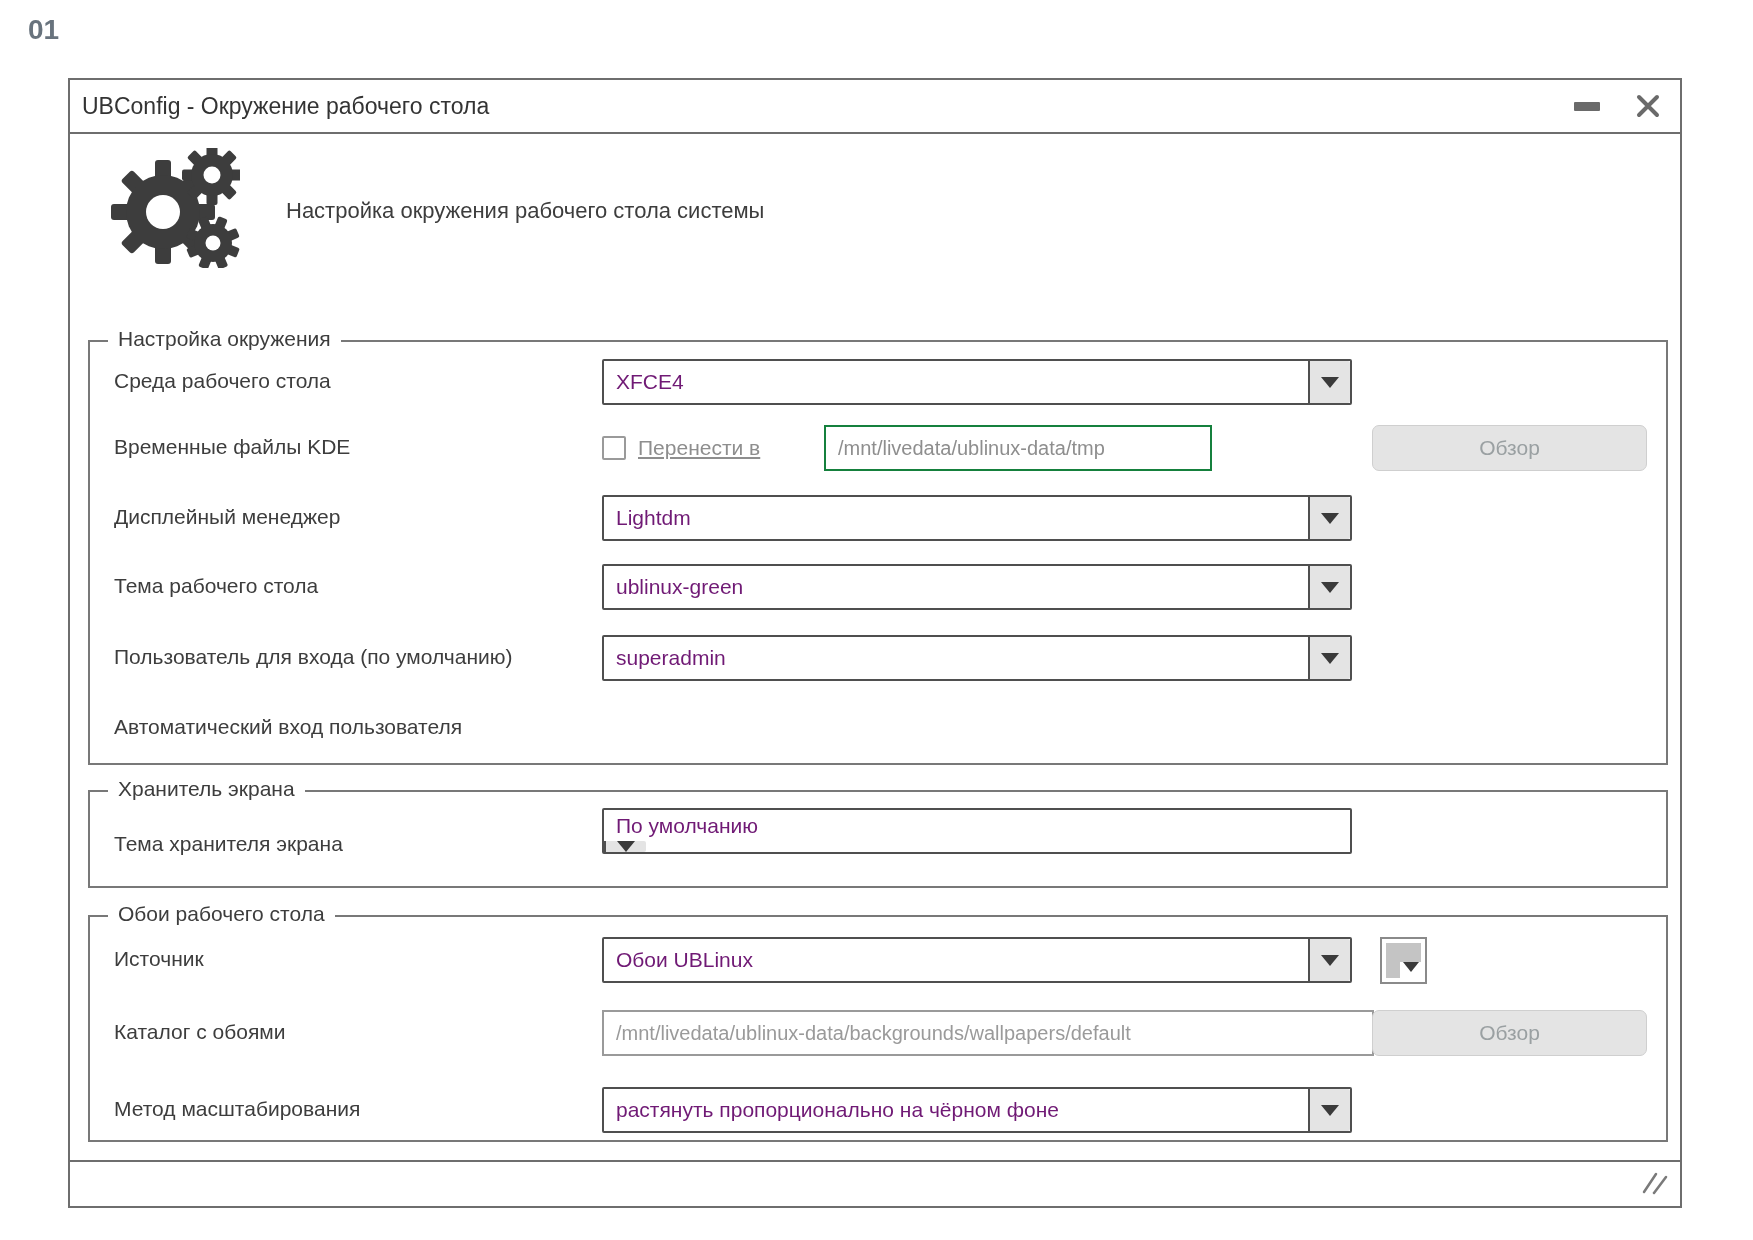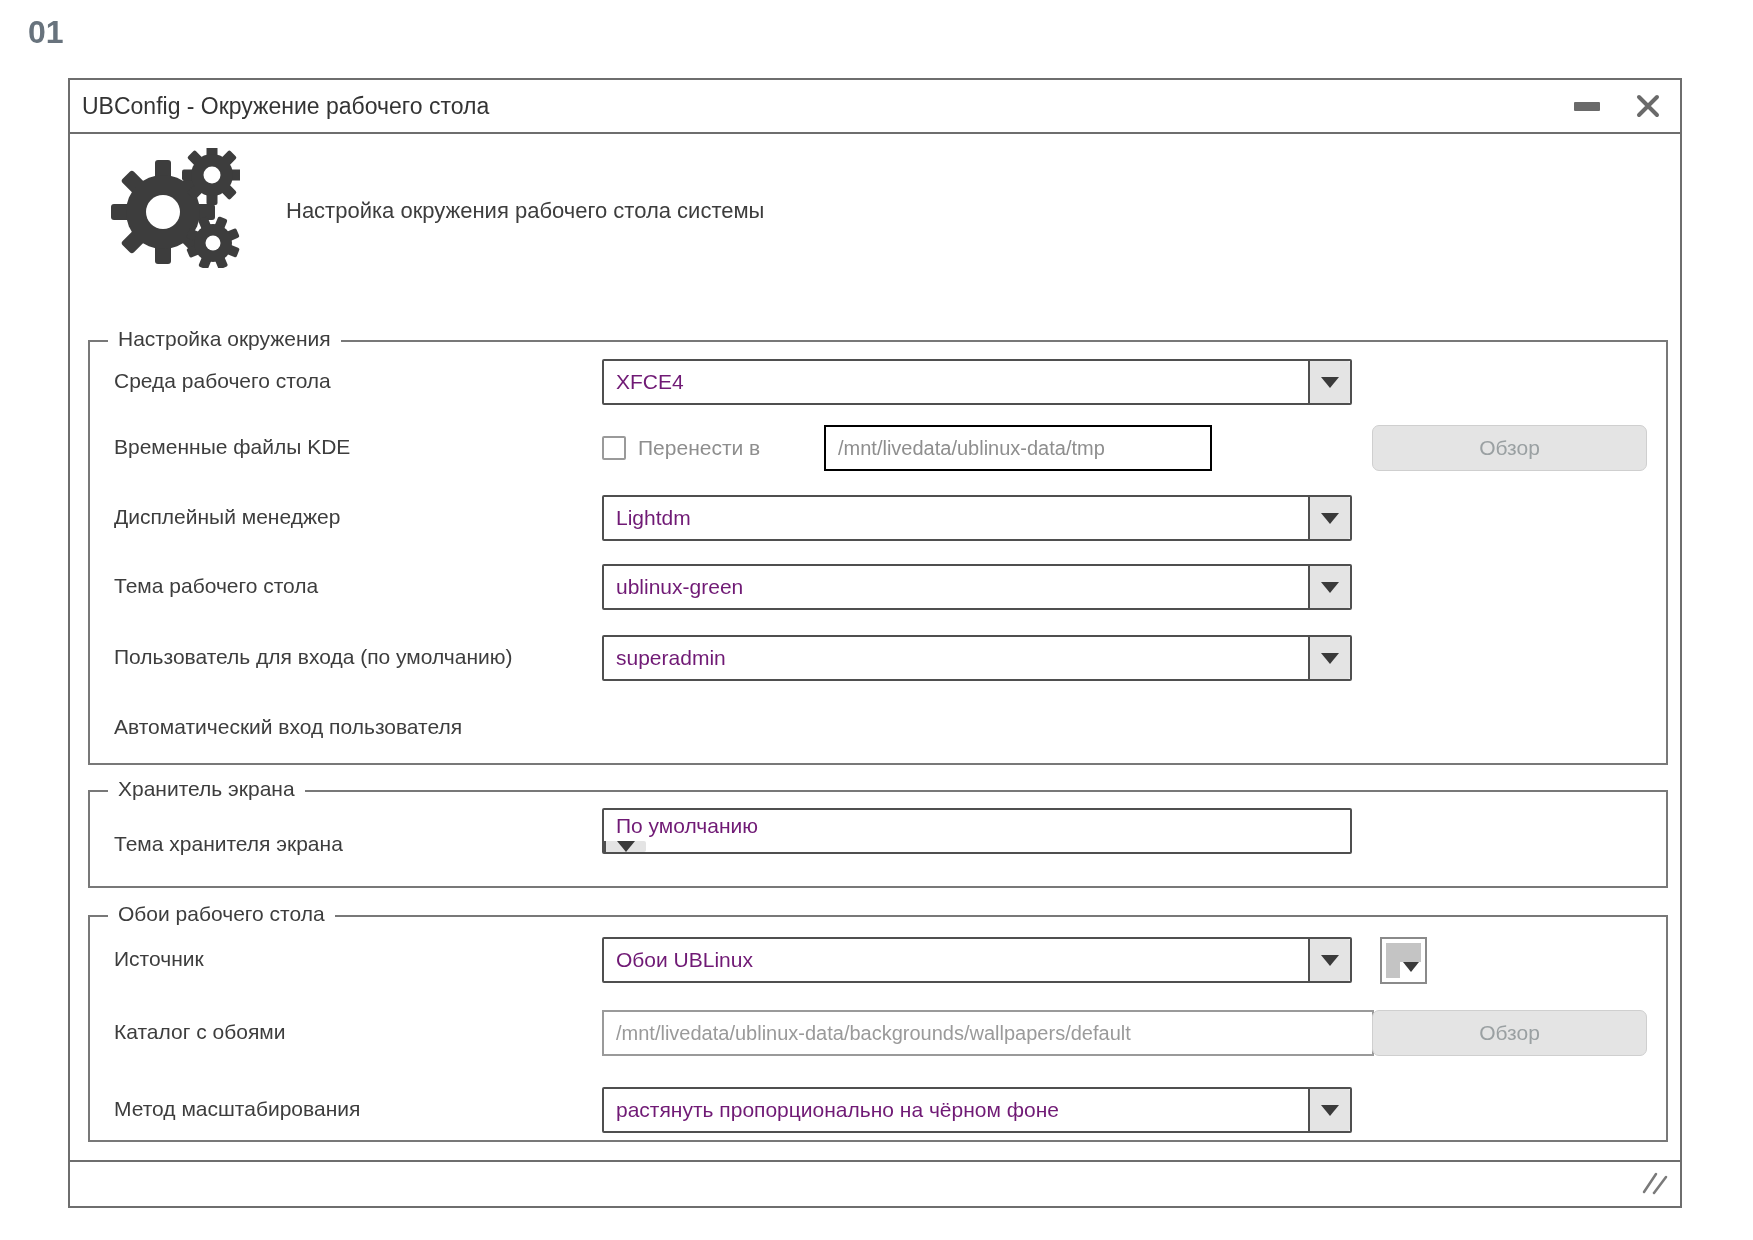--- a/index.html
+++ b/index.html
@@ -1,18 +1,18 @@
 <!DOCTYPE html>
 <html><head>
 <meta charset="utf-8">
 <style>
   * { margin:0; padding:0; box-sizing:border-box; }
   html,body { width:1753px; height:1240px; background:#ffffff;
               font-family:"Liberation Sans", sans-serif; color:#3d3d3d; }
-  .figure-label { position:absolute; left:28px; top:14px; font-size:32px; font-weight:bold; color:#68737d; }
+  .figure-label { position:absolute; left:28px; top:14px; font-size:28px; font-weight:bold; color:#68737d; }
 
   .window { position:absolute; left:68px; top:78px; width:1614px; height:1130px;
             border:2px solid #6e6e6e; background:#fff; }
 
   .titlebar { position:absolute; left:0; top:0; right:0; height:54px; border-bottom:2px solid #6e6e6e;
               display:flex; align-items:center; }
   .titlebar .title { padding-left:12px; font-size:23px; color:#333; }
   .titlebar .controls { margin-left:auto; display:flex; align-items:center; gap:34px; padding-right:18px; }
   .btn-min { width:26px; height:9px; background:#6a6a6a; border-radius:1px; cursor:default; }
   .btn-close svg { display:block; }
@@ -26,28 +26,28 @@
   .row-label { position:absolute; left:24px; font-size:21px; color:#3d3d3d; white-space:nowrap; }
 
   .combo { position:absolute; left:512px; width:750px; height:46px; border:2px solid #4f4f4f;
            background:#fff; display:flex; align-items:stretch; border-radius:2px; }
   .combo-value { flex:1; display:flex; align-items:center; padding-left:12px; font-size:21px; color:#701a75; white-space:nowrap; overflow:hidden; }
   .combo-arrow { width:42px; background:#e4e4e4; border-left:2px solid #4f4f4f;
                  display:flex; align-items:center; justify-content:center; border-radius:0 2px 2px 0; }
   .tri { width:0; height:0; border-left:9px solid transparent; border-right:9px solid transparent;
          border-top:11px solid #3a3a3a; }
 
-  .text-input { position:absolute; height:46px; border:2px solid #000000; background:#fff;
+  .text-input { position:absolute; height:46px; border:2px solid #15803d; background:#fff;
                 display:flex; align-items:center; padding-left:12px; font-size:20px; color:#8e8e8e; white-space:nowrap; overflow:hidden; }
   .btn-browse { position:absolute; left:1282px; width:275px; height:46px; background:#e4e4e4;
                 border:1px solid #cfcfcf; border-radius:7px; display:flex; align-items:center; justify-content:center;
                 font-size:21px; color:#9aa0a2; }
 
   .checkbox { position:absolute; width:24px; height:24px; border:2px solid #9a9a9a; background:#fff; border-radius:2px; }
-  .check-label { position:absolute; font-size:21px; color:#8e8e8e; white-space:nowrap; }
+  .check-label { position:absolute; font-size:21px; color:#8e8e8e; white-space:nowrap;text-decoration:underline; }
 
   .picker-btn { position:absolute; left:1290px; width:47px; height:47px; border:2px solid #8a8a8a; background:#fff; }
   .picker-swatch { position:absolute; left:4px; top:4px; right:4px; bottom:4px; background:#c4c4c4; }
   .picker-notch { position:absolute; right:3px; bottom:3px; width:22px; height:17px; background:#fff;
                   display:flex; align-items:flex-start; justify-content:center; }
   .picker-notch .tri { border-left-width:8px; border-right-width:8px; border-top-width:10px; }
 
   .statusbar { position:absolute; left:0; right:0; top:1080px; bottom:0; border-top:2px solid #6e6e6e; background:#fff; }
   .resize-grip { position:absolute; right:8px; bottom:6px; }
 </style>

